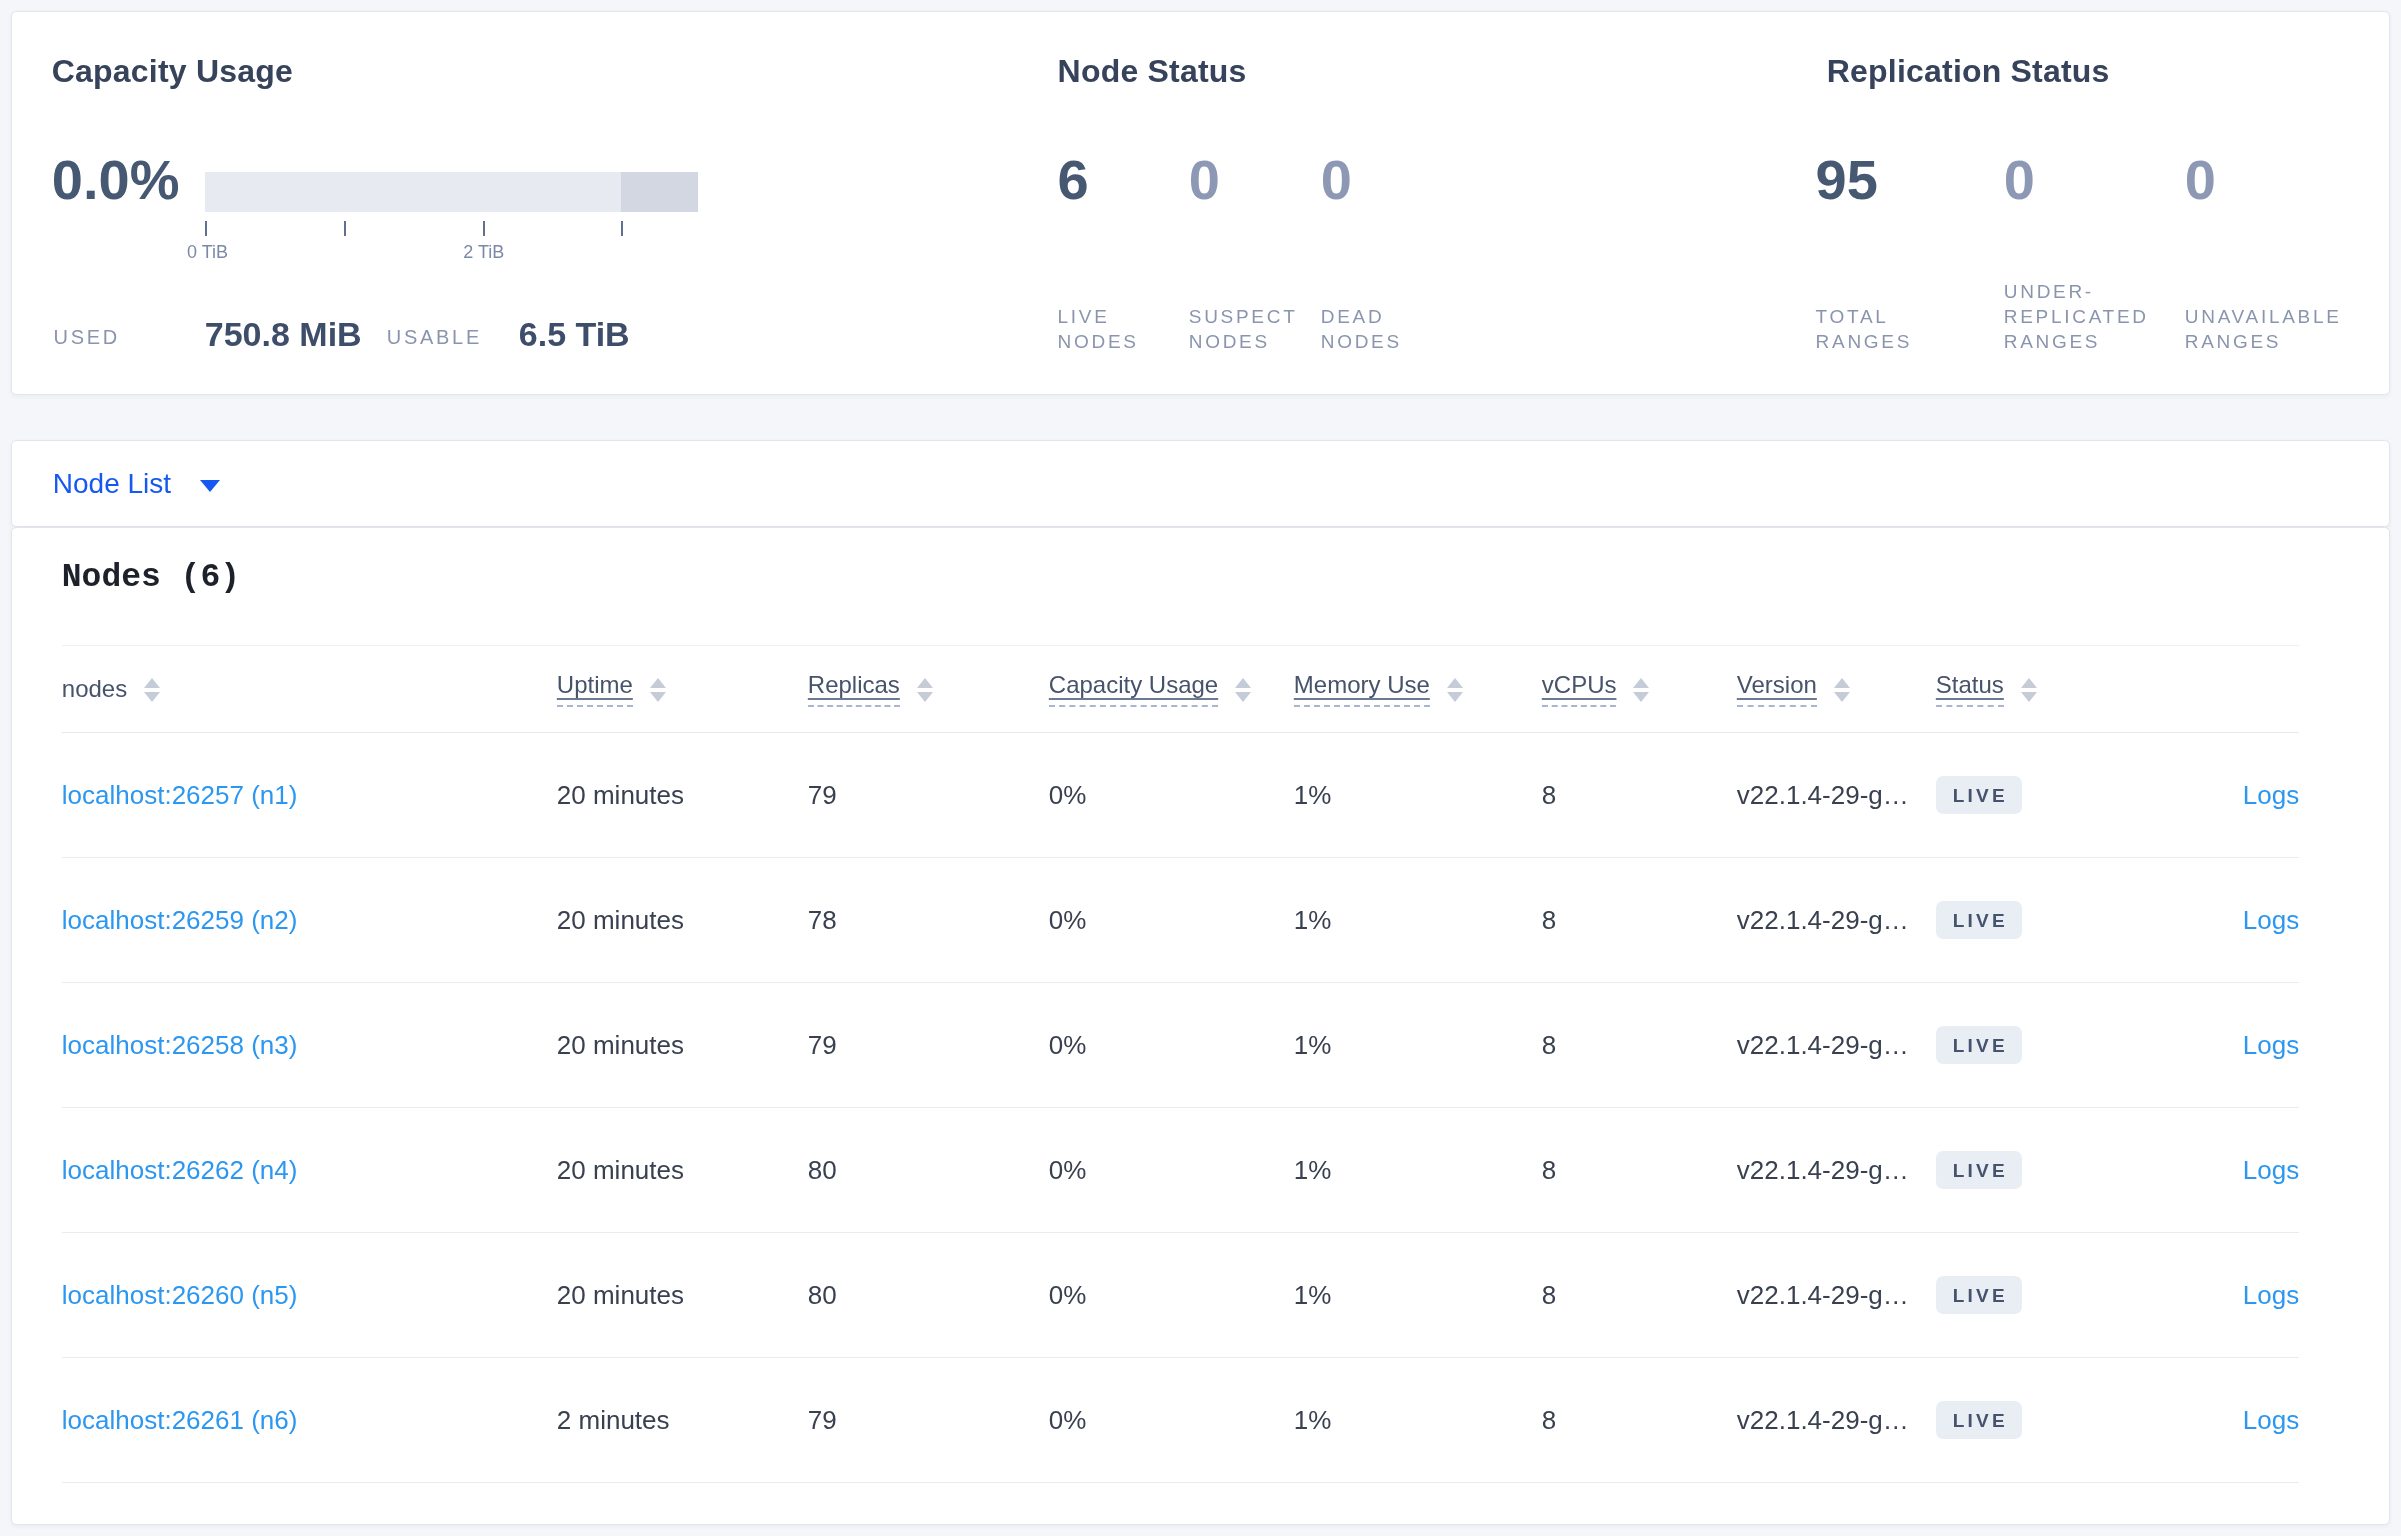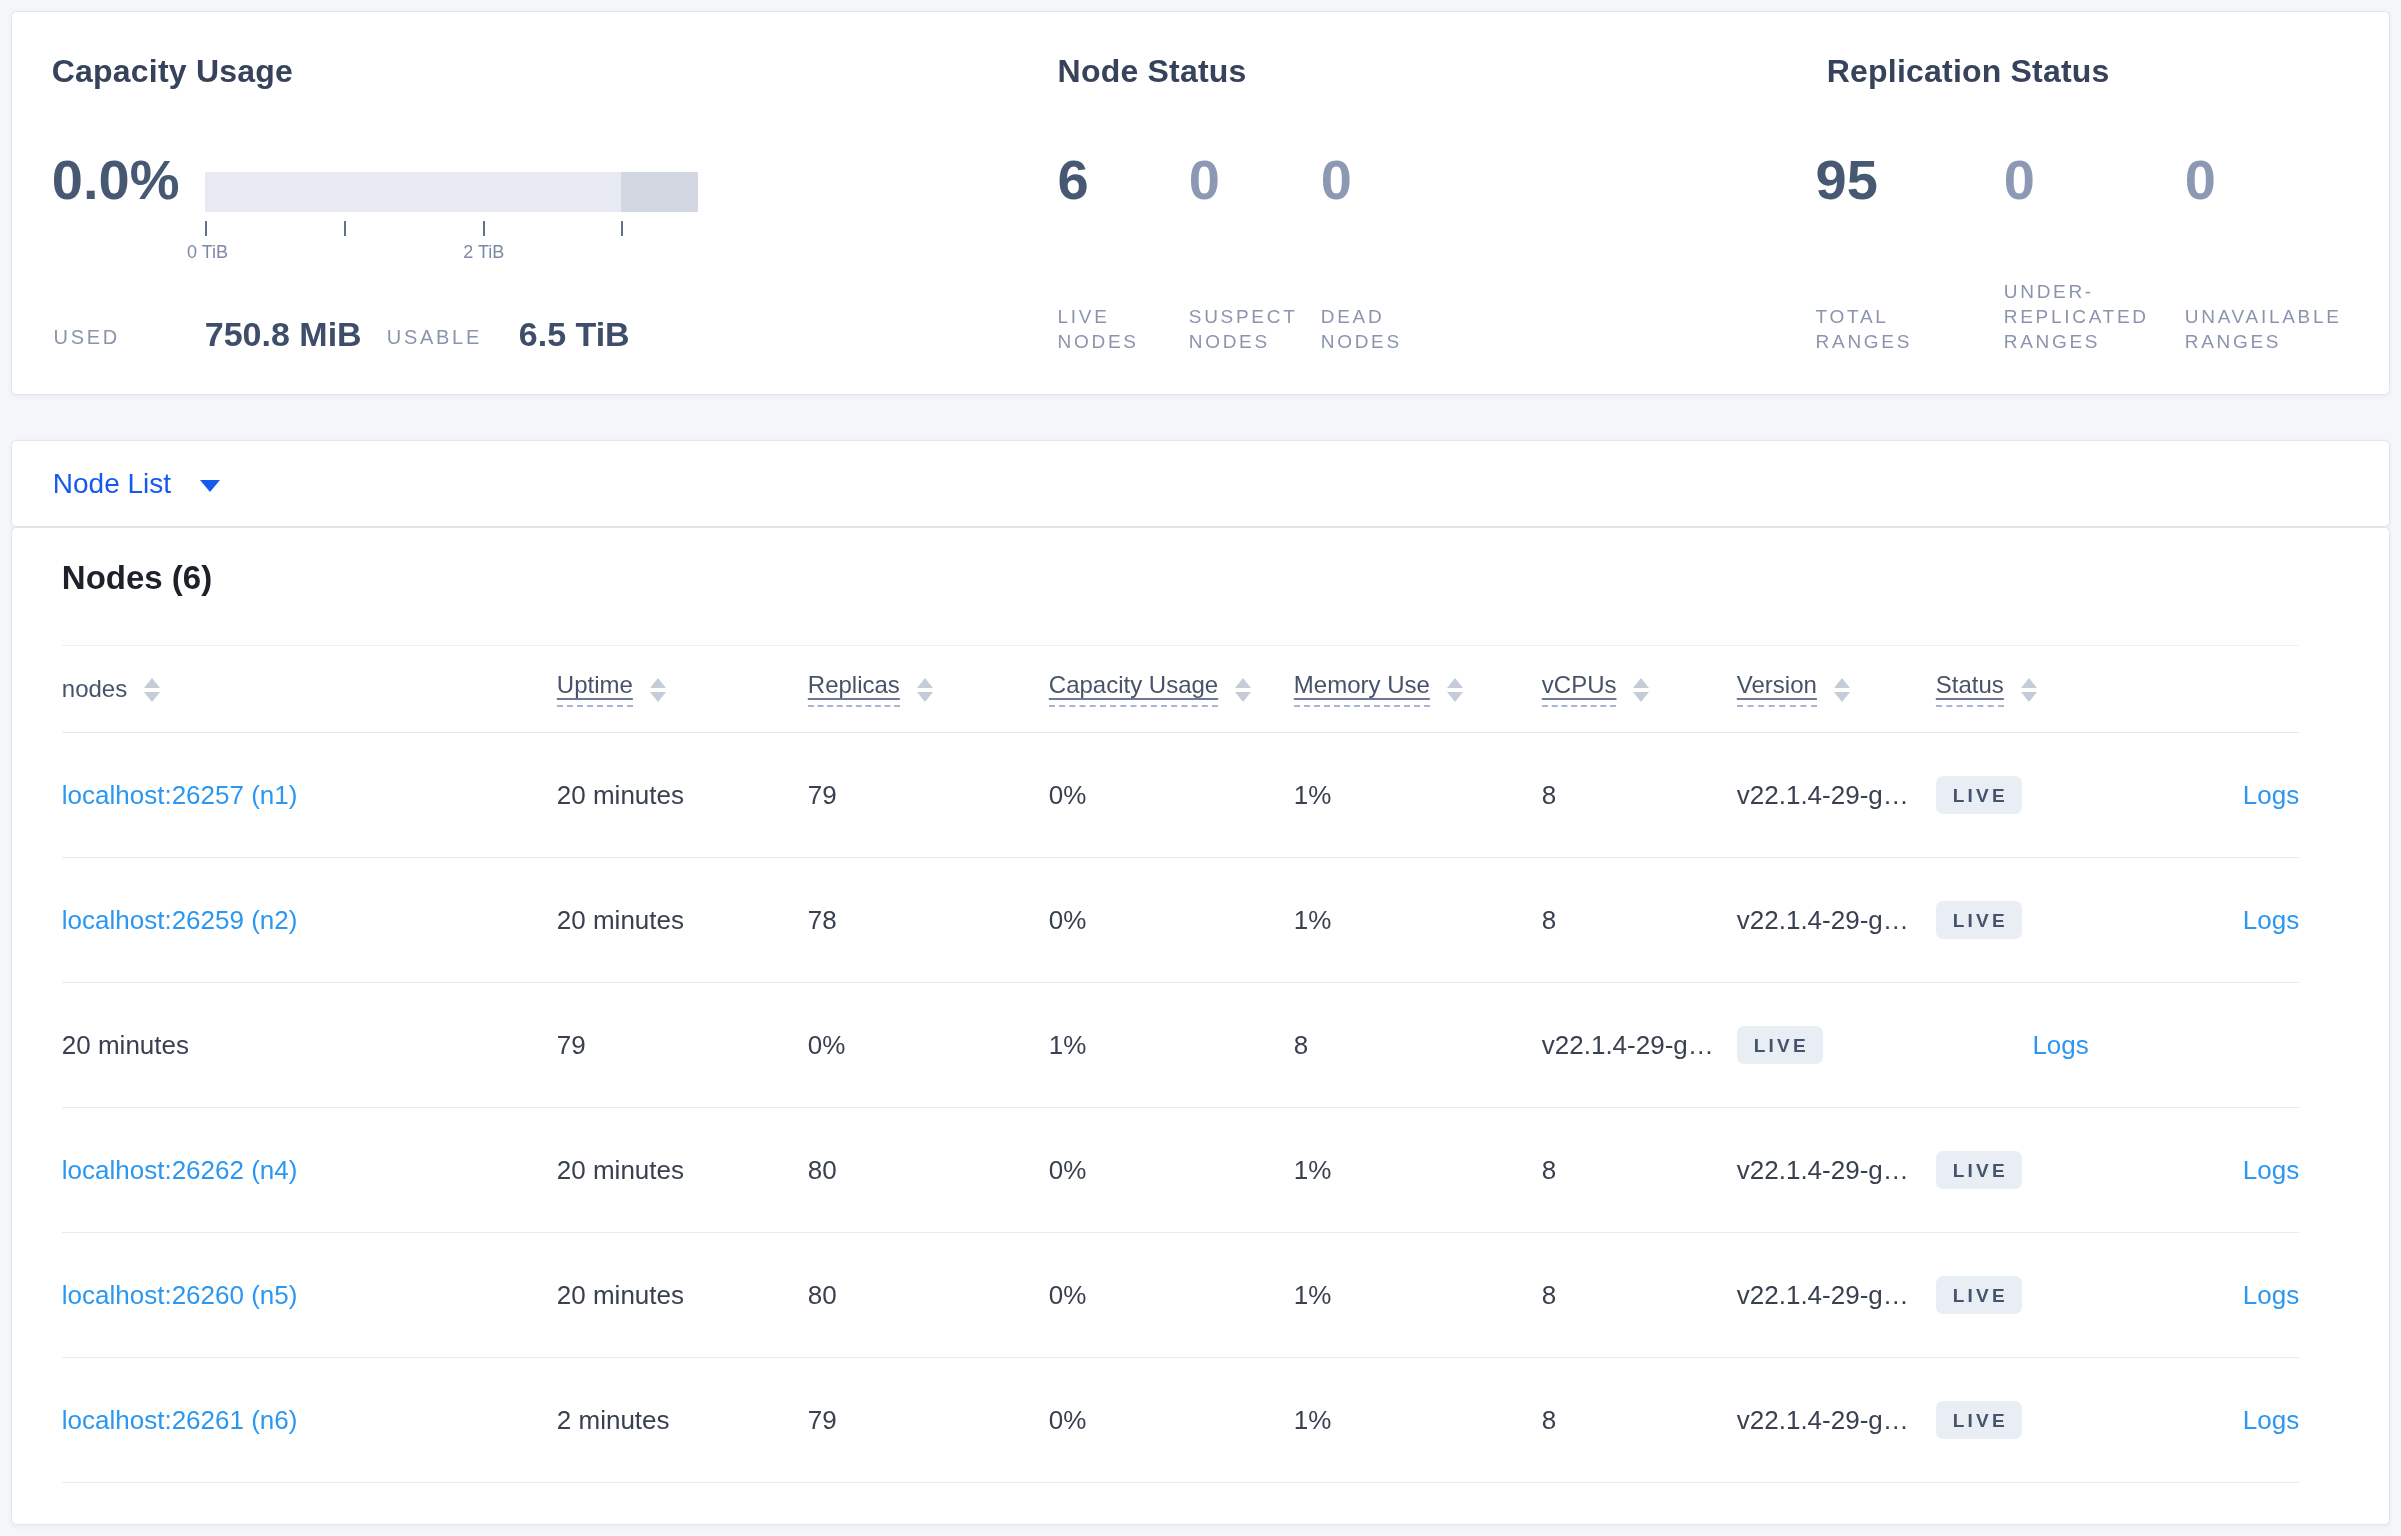--- a/index.html
+++ b/index.html
@@ -110,21 +110,21 @@
   .selector-caret{
     width:0;height:0;margin-left:29px;margin-top:5.4px;
     border-left:10px solid transparent;
     border-right:10px solid transparent;
     border-top:12.6px solid var(--selector-blue);
   }
   
   .nodes-card{top:527px;height:998px}
   .nodes-heading{
     position:absolute;left:50px;top:31px;
-    font-size:33px;font-weight:600;color:var(--heading-text);
+    font-size:33px;font-weight:600;color:var(--heading-text);font-family:Liberation Mono, monospace;
   }
   .table{position:absolute;left:50px;right:90px;top:117px;border-top:1.8px solid #eef0f3}
   .trow{
     display:grid;
     grid-template-columns:495px 251px 241px 245px 248px 195px 199px 153px 1fr;
     align-items:center;
   }
   .thead{height:87px;border-bottom:1.8px solid #e6e8ed}
   .hcell{display:flex;align-items:center;gap:17px;cursor:pointer}
   .hlabel{
@@ -303,20 +303,21 @@
           <div class="cell">20 minutes</div>
           <div class="cell">78</div>
           <div class="cell">0%</div>
           <div class="cell">1%</div>
           <div class="cell">8</div>
           <div class="cell">v22.1.4-29-g…</div>
           <div class="cell"><span class="badge">LIVE</span></div>
           <div class="cell logs"><a>Logs</a></div>
         </div>
         <div class="trow drow">
+          <div class="cell"><a>localhost:26258 (n3)</a></div>
           <div class="cell">20 minutes</div>
           <div class="cell">79</div>
           <div class="cell">0%</div>
           <div class="cell">1%</div>
           <div class="cell">8</div>
           <div class="cell">v22.1.4-29-g…</div>
           <div class="cell"><span class="badge">LIVE</span></div>
           <div class="cell logs"><a>Logs</a></div>
         </div>
         <div class="trow drow">

